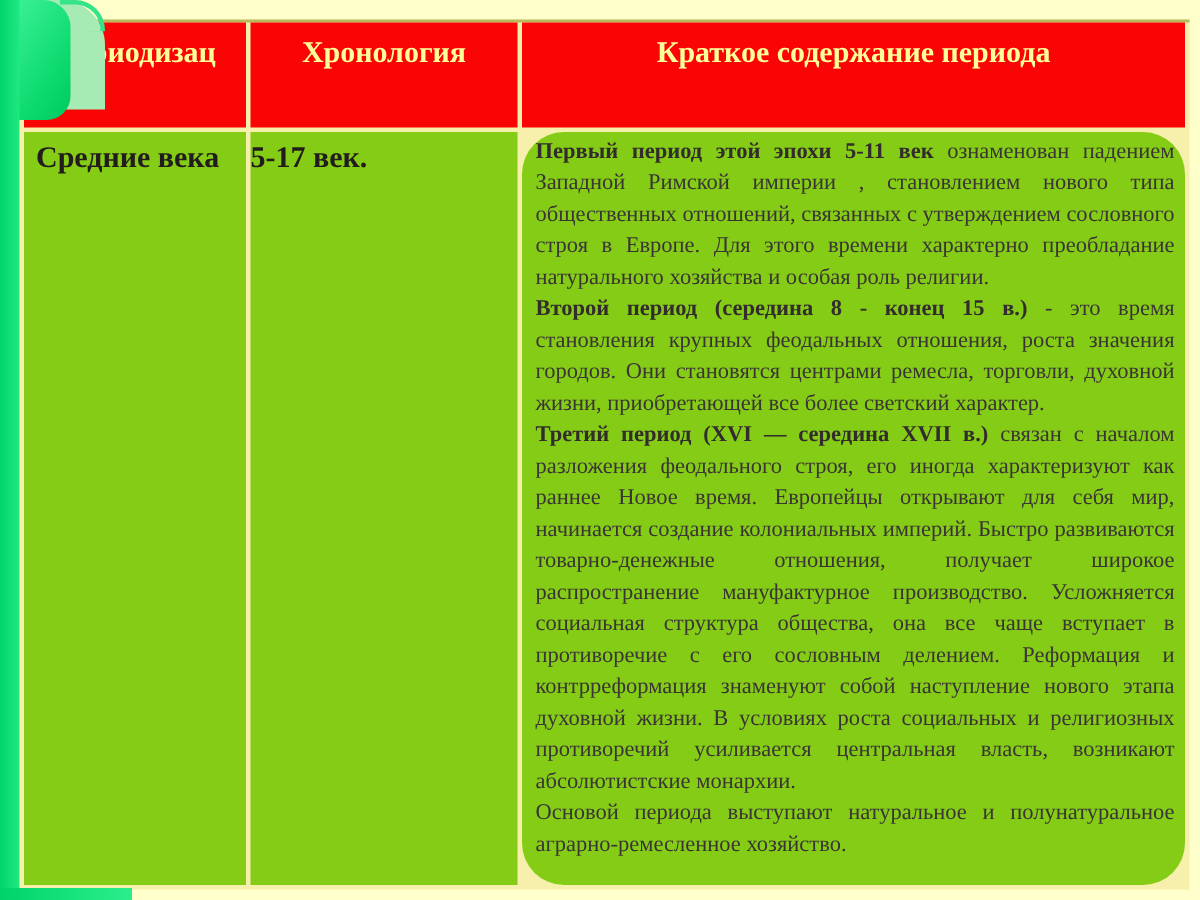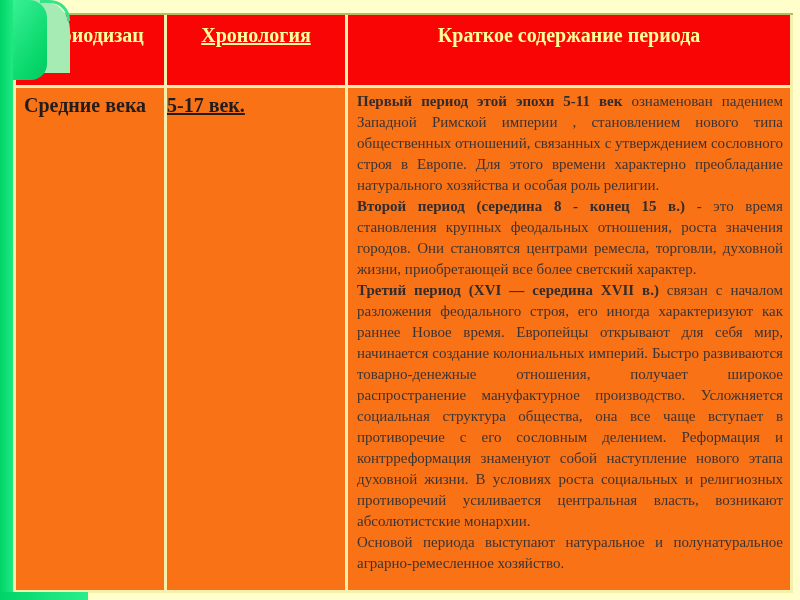--- a/index.html
+++ b/index.html
@@ -56,40 +56,41 @@
   .hcell{
     background:#F90505;
     color:#FFFF99;
     font-weight:bold;
     font-size:20px;line-height:30px;
     text-align:center;
     padding-top:5px;
     box-sizing:border-box;
   }
   .bcell{
-    background:#f97316;
+    background:#84cc16;
     color:#3A3434;
     box-sizing:border-box;
   }
   .c1{width:148px;flex:0 0 auto;}
-  .c2{width:178px;flex:0 0 auto;text-decoration:underline;}
+  .c2{width:178px;flex:0 0 auto;}
   .c3{flex:1 1 auto;min-width:0;}
   .cell-period{
     font-weight:bold;font-size:20px;color:#221C1C;
     padding:6px 4px 0 8px;
   }
   .cell-chrono{
     font-weight:bold;font-size:20px;color:#221C1C;
     text-align:left;padding-top:6px;
   }
   .cell-content{
     padding:3px 7px 0 9px;
     font-size:15px;line-height:21px;
     text-align:justify;
     hyphens:none;
+    border-radius:28px;
   }
   .cell-content p{margin:0;}
   .lead{font-weight:bold;color:#332C2C;}
   .hline{display:block;}
 </style>
 </head>
 <body>
 
 <div class="slide">
 

